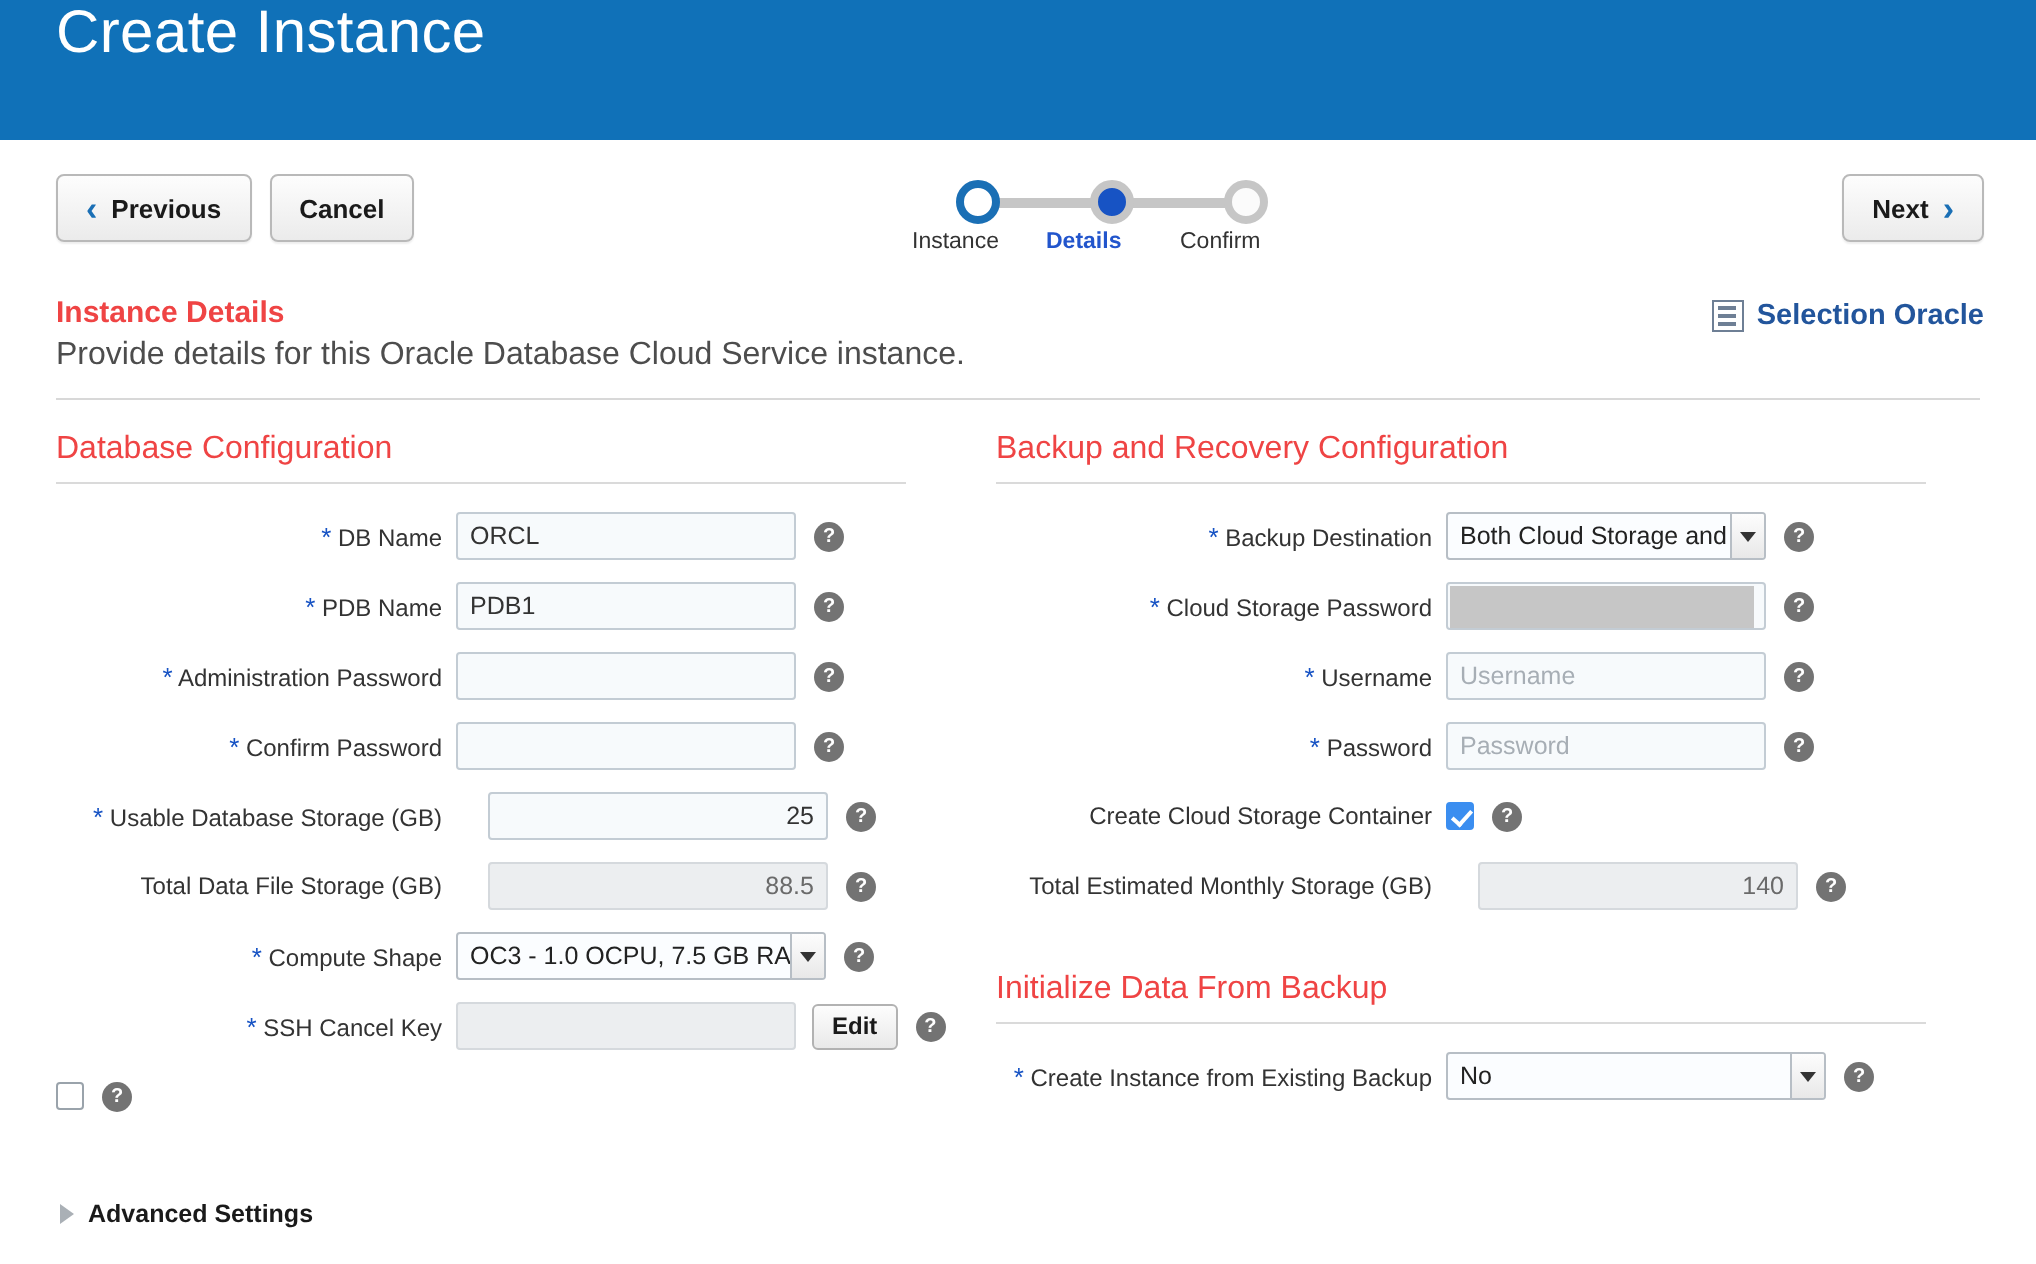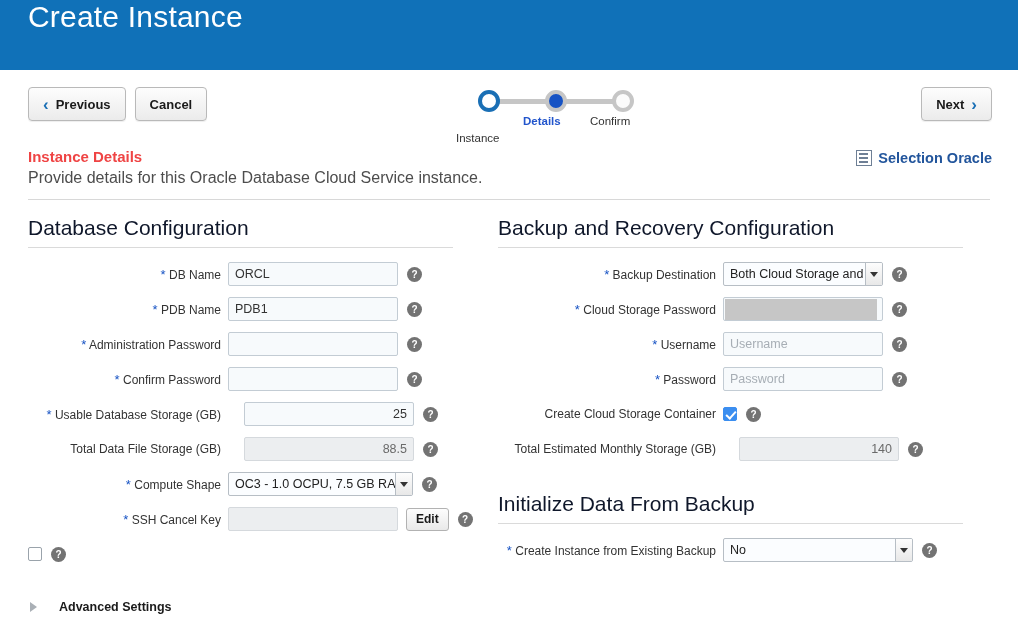--- a/index.html
+++ b/index.html
@@ -97,21 +97,21 @@
   .node-1 { left: 0; background: #ffffff; border: 4px solid #1a6fb5; }
   .node-2 { left: 67px; background: #1753c4; border: 4px solid #c6c6c6; }
   .node-3 { left: 134px; background: #fbfbfb; border: 4px solid #c6c6c6; }
   .train-labels {
     position: relative;
     height: 16px;
     margin-top: 3px;
     font-size: 11.5px;
   }
   .train-label { position: absolute; white-space: nowrap; color: #333; }
-  .tl-1 { left: -22px; margin-top: 17px; }
+  .tl-1 { left: -22px; }
   .tl-2 { left: 45px; color: #2255cc; font-weight: bold; }
   .tl-3 { left: 112px; }
 
   
   .section-head {
     position: relative;
     padding: 0 28px;
   }
   .sh-title {
     font-size: 15px;
@@ -161,23 +161,23 @@
 
   
   .columns {
     display: flex;
     padding: 16px 28px 0 28px;
   }
   .col-left { width: 470px; }
   .col-right { width: 492px; }
 
   .grp-title {
-    font-size: 21px;
+    font-size: 16px;
     font-weight: 400;
-    color: #0f172a;
+    color: #ef4444;
     margin-bottom: 7px;
   }
   .grp-rule {
     height: 1px;
     background: #dadada;
     margin-bottom: 14px;
   }
   .grp-rule.short { width: 425px; }
   .grp-rule.right { width: 465px; }
 
@@ -319,21 +319,21 @@
 
   .spacer-right { height: 20px; }
 
   
   .adv {
     position: absolute;
     left: 30px;
     bottom: 18px;
     display: flex;
     align-items: center;
-    gap: 22px;
+    gap: 7px;
     cursor: pointer;
   }
   .adv-tri {
     width: 0; height: 0;
     border-top: 5px solid transparent;
     border-bottom: 5px solid transparent;
     border-left: 7px solid #aab0b6;
   }
   .adv-label {
     font-size: 12.5px;

